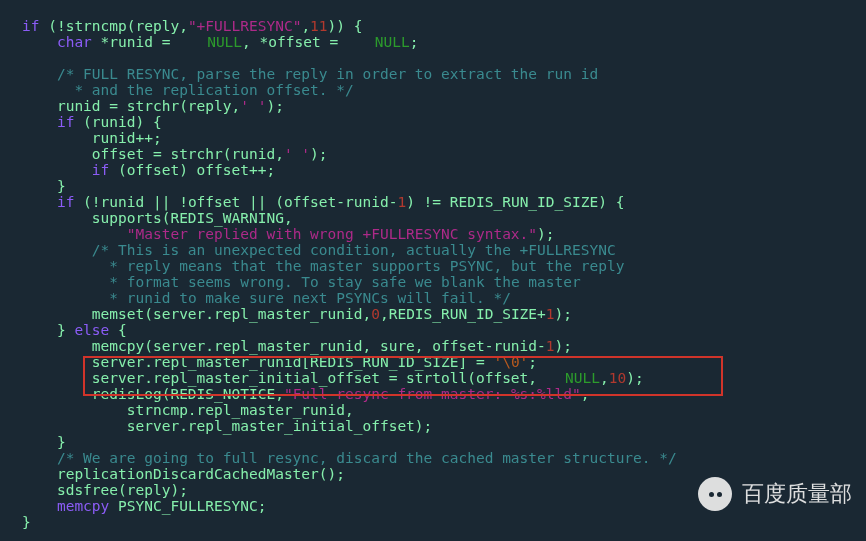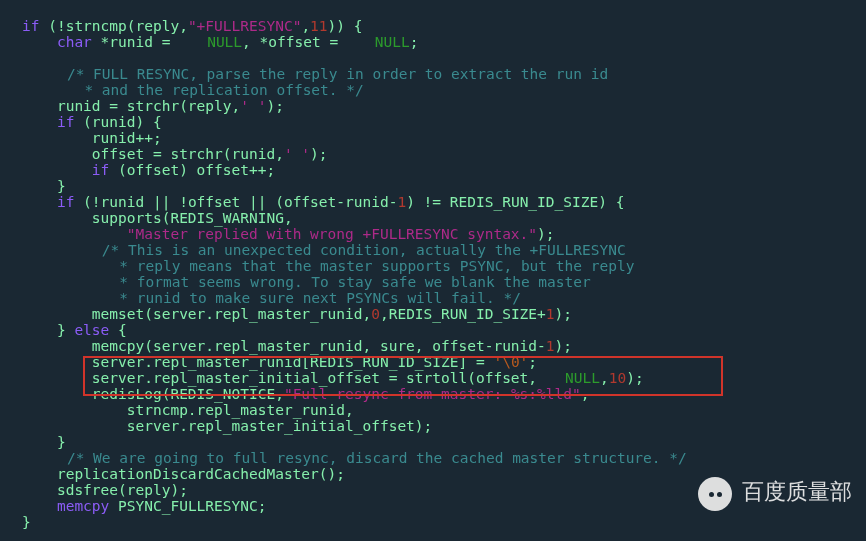--- a/index.html
+++ b/index.html
@@ -17,39 +17,39 @@
   .code {
     padding: 18px 0 0 22px;
     white-space: pre;
     color: #3a8a8f;
     letter-spacing: 0px;
   }
   .kw  { color: #8b5cf6; }   
   .id  { color: #86efac; }   
   .nul { color: #2c9b2c; margin-left: 28px; }   
   .str { color: #ad2a89; }   
-  .cmt { color: #3a8a8f; margin-left: 10px; }   
+  .cmt { color: #3a8a8f; }   
   .num { color: #b1392e; }   
   .esc { color: #b85a1e; }   
 
   .hlbox {
     position: absolute;
     border: 2px solid #d0342a;
     pointer-events: none;
   }
 
   .watermark {
     position: absolute;
     right: 14px;
     bottom: 30px;
     display: flex;
     align-items: center;
     gap: 10px;
     color: #e8e8e8;
-    font-family: Liberation Mono, monospace;
+    font-family: Liberation Sans, sans-serif;
     font-size: 22px;
     opacity: 0.95;
     justify-content: space-between;
   }
   .watermark .bubble {
     width: 34px;
     height: 34px;
     border-radius: 50%;
     background: #e8e8e8;
     display: flex;

